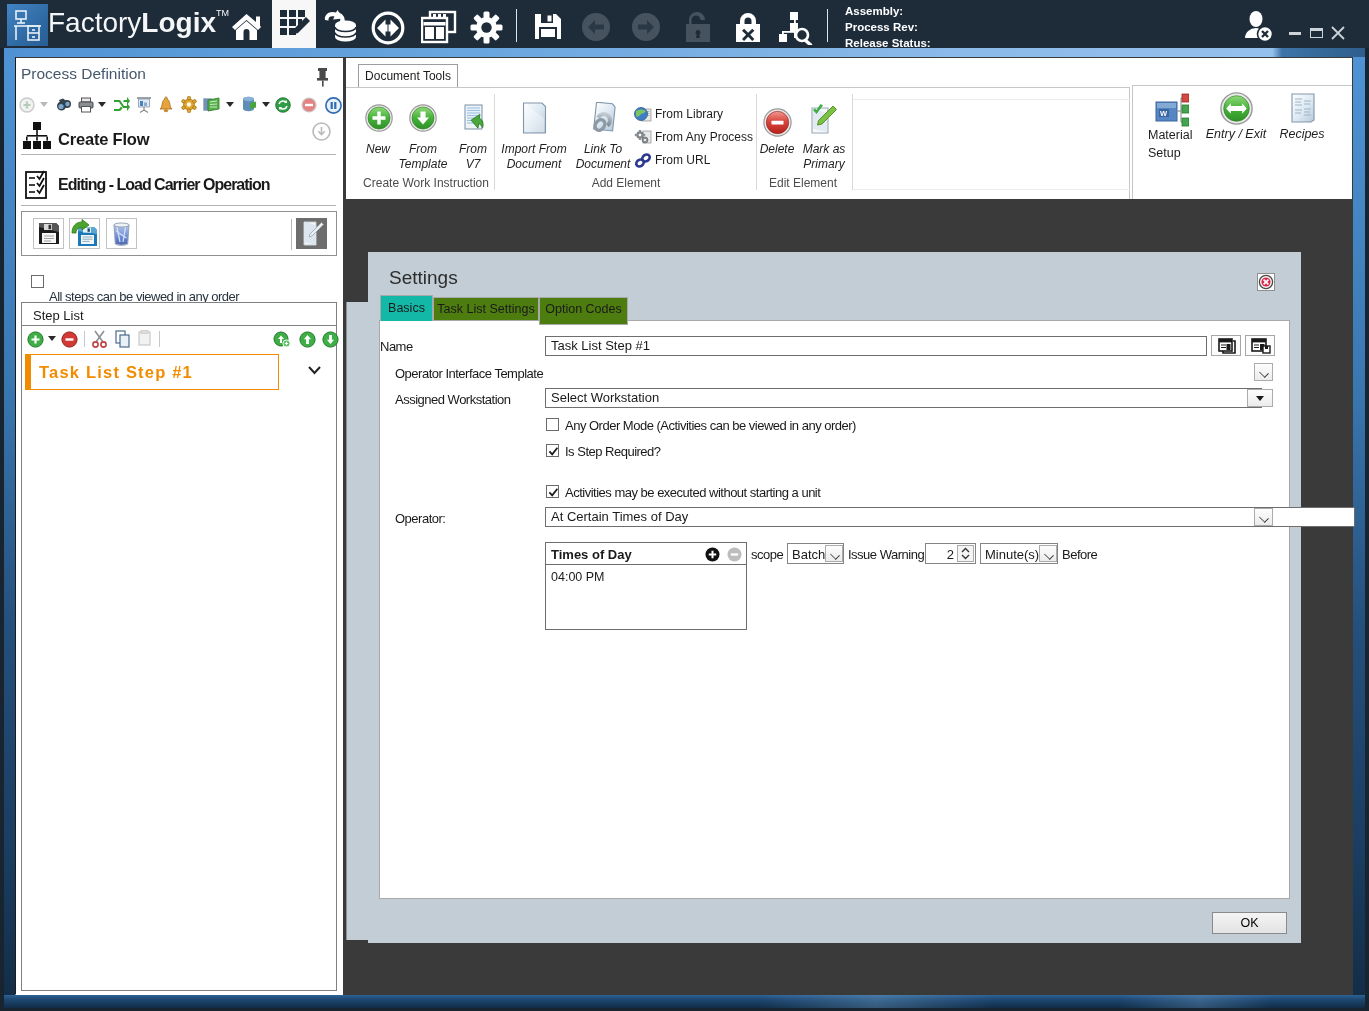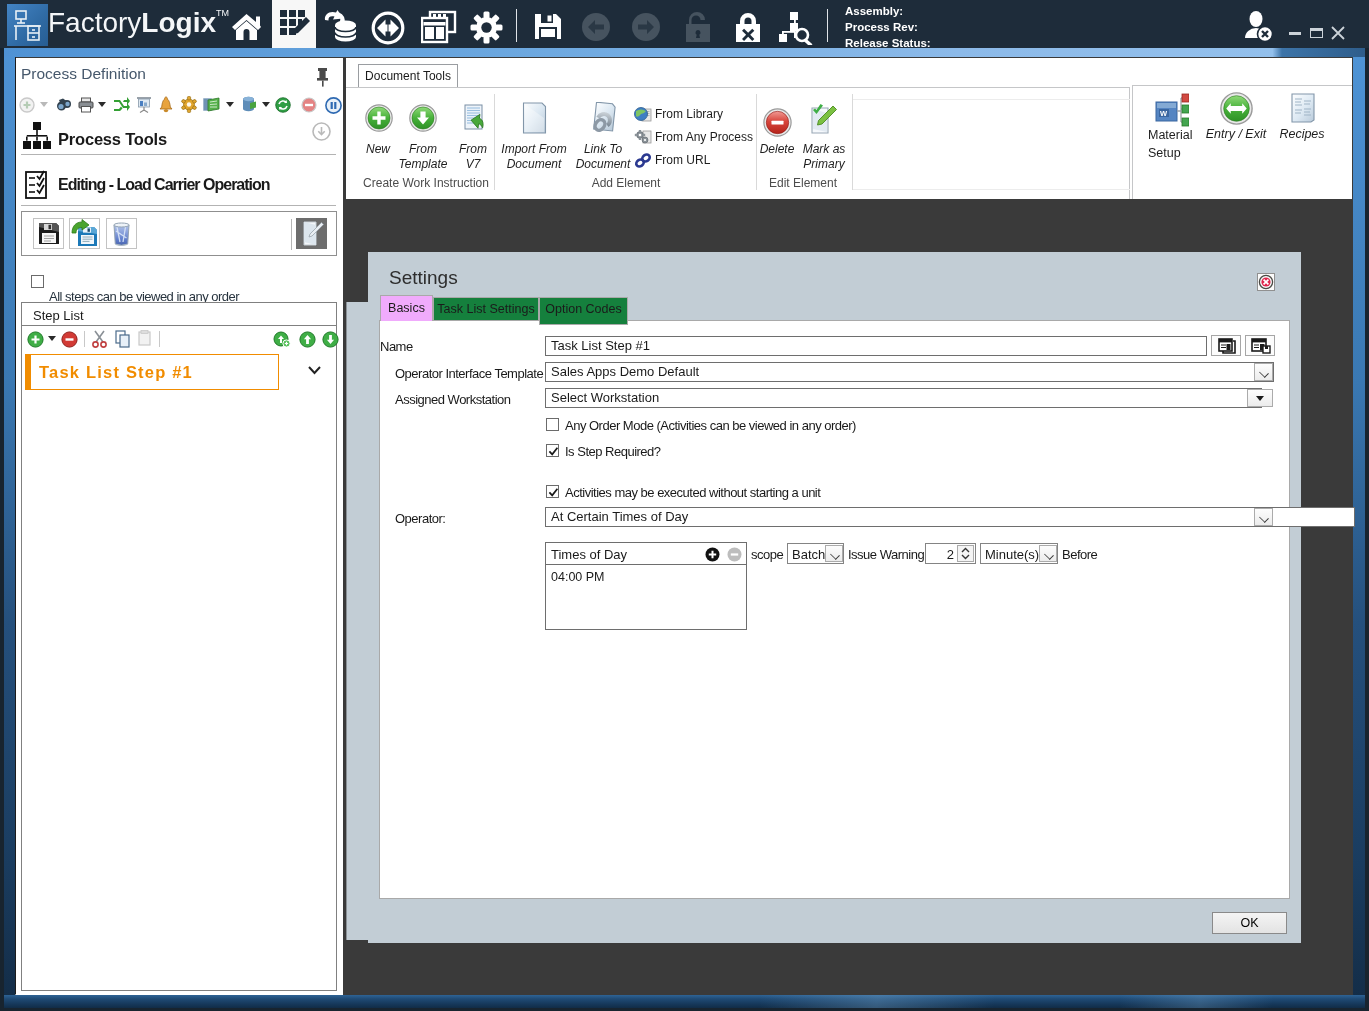--- a/index.html
+++ b/index.html
@@ -28,21 +28,21 @@
   #ribbody { left:0px; top:29px; width:784px; height:112px; border-top:1px solid #c5c6c8; border-right:1px solid #c5c6c8; background:#fff; }
   #ribright { left:786px; top:27px; width:220px; height:114px; border-top:1px solid #c5c6c8; border-left:1px solid #c5c6c8; background:#fff; }
   .rlabel { position:absolute; font-size:12px; color:#1e1e1e; text-align:center; line-height:15px;font-style:italic; }
   .rgroup { position:absolute; font-size:12px; color:#4c4c4c; text-align:center; }
   .rsep { position:absolute; width:1px; top:6px; height:96px; background:#d9d9d9; }
   .rsmall { position:absolute; font-size:12px; color:#1e1e1e; }
 
   
   #dialog { left:352px; top:195px; width:933px; height:691px; background:#c2cdd5; }
   #dlgtitle { left:21px; top:15px; font-size:19px; color:#2d2d2d; }
-  .tab { position:absolute; font-size:12.5px; color:#1b1b1b; text-align:center; border:1px solid #a9a9a9; background:#15803d; }
+  .tab { position:absolute; font-size:12.5px; color:#1b1b1b; text-align:center; border:1px solid #a9a9a9; background:#4d7c0f; }
   #dlgcontent { left:11px; top:68px; width:911px; height:579px; background:#fff; border:1px solid #a9a9a9; }
   .flabel { position:absolute; font-size:13px; letter-spacing:-0.5px; color:#1a1a1a; }
   .finput { position:absolute; border:1px solid #6e6e6e; background:#fff; font-size:13px; color:#1a1a1a; line-height:18px; padding-left:5px; }
   .cbox { position:absolute; width:13px; height:13px; border:1px solid #6b6b6b; background:#fff; }
   .cbox svg { position:absolute; left:0px; top:0px; }
   #okbtn { left:844px; top:660px; width:75px; height:22px; border:1px solid #8a8a8a;
     background:linear-gradient(180deg,#f4f4f4,#e3e3e3); font-size:12.5px; color:#000; text-align:center; line-height:20px; }
   .combo-ch { width:19px; height:18px; border:1px solid #ababab; background:linear-gradient(180deg,#fdfdfd,#ececec); }
   .combo-ch:after { content:""; position:absolute; left:4.5px; top:5px; width:7px; height:7px;
     border-right:1.6px solid #333; border-bottom:1.6px solid #333; transform:rotate(45deg) scale(1,0.72); transform-origin:center; }
@@ -310,21 +310,21 @@
         <rect x="13.2" y="9" width="1.6" height="5"></rect>
         <rect x="3.8" y="14" width="20.4" height="1.6"></rect>
         <rect x="3" y="15.6" width="1.6" height="4"></rect>
           <rect x="13.2" y="15.6" width="1.6" height="4"></rect>
           <rect x="23.4" y="15.6" width="1.6" height="4"></rect>
         <rect x="0" y="20" width="8" height="8"></rect>
           <rect x="10" y="20" width="8" height="8"></rect>
           <rect x="20" y="20" width="8" height="8"></rect>
       </g>
     </svg>
-    <div class="abs" style="left:42px;top:72px;font-size:16.5px;letter-spacing:-0.2px;font-weight:bold;color:#1a1a1a;">Process Tools</div>
+    <div class="abs" style="left:42px;top:72px;font-size:16.5px;letter-spacing:-0.2px;font-weight:bold;color:#1a1a1a;">Create Flow</div>
     <svg class="abs" style="left:296px;top:64px" width="19" height="19" viewBox="0 0 19 19">
       <circle cx="9.5" cy="9.5" r="8.5" fill="none" stroke="#b9b9b9" stroke-width="1.6"></circle>
       <path d="M9.5 5 v7 M6.3 9.3 l3.2 3.4 3.2-3.4" stroke="#b9b9b9" stroke-width="1.6" fill="none"></path>
     </svg>
     <div class="abs sep" style="left:5px;top:96px;width:315px;"></div>
 
     <svg class="abs" style="left:9px;top:112px" width="26" height="30" viewBox="0 0 26 30">
       <rect x="1" y="2" width="20" height="26" fill="#fff" stroke="#111" stroke-width="1.8"></rect>
       <g stroke="#111" stroke-width="1.6">
         <line x1="4" y1="8" x2="10" y2="8"></line>
@@ -628,21 +628,21 @@
   <div class="abs" style="left:330px;top:245px;width:23px;height:638px;background:#c2cdd5;border-left:1px solid #8a9196;"></div>
   <div class="abs" id="dialog">
     <div class="abs" id="dlgtitle">Settings</div>
     <div class="abs" style="left:889px;top:21px;width:18px;height:18px;background:#fbfbfb;border:1px solid #909090;">
       <svg width="16" height="16" viewBox="0 0 16 16">
         <circle cx="8" cy="8" r="6.6" fill="none" stroke="#4a4a45" stroke-width="1.3"></circle>
         <circle cx="8" cy="8" r="4.6" fill="#e0274d"></circle>
         <path d="M5.6 5.6 l4.8 4.8 M10.4 5.6 l-4.8 4.8" stroke="#fff" stroke-width="1.7"></path>
       </svg>
     </div>
-    <div class="tab" style="left:12px;top:43px;width:53px;height:26px;background:#f0abfc;border-bottom:none;line-height:25px;z-index:3;">Basics</div>
+    <div class="tab" style="left:12px;top:43px;width:53px;height:26px;background:#14b8a6;border-bottom:none;line-height:25px;z-index:3;">Basics</div>
     <div class="tab" style="left:65px;top:45px;width:106px;height:24px;line-height:23px;z-index:2;">Task List Settings</div>
     <div class="tab" style="left:171px;top:45px;width:89px;height:28px;line-height:23px;z-index:2;">Option Codes</div>
     <div class="abs" id="dlgcontent">
       <div class="flabel" style="left:0;top:18px;">Name</div>
       <div class="finput" style="left:165px;top:15px;width:662px;height:20px;">Task List Step #1</div>
       <div class="abs" style="left:831px;top:14px;width:30px;height:21px;border:1px solid #a6a6a6;background:#fcfcfc;">
         <svg width="28" height="19" viewBox="0 0 28 19">
           <rect x="7" y="3" width="13" height="12" fill="#fff" stroke="#1a1a1a" stroke-width="1.6"></rect>
           <rect x="7" y="3" width="13" height="3.4" fill="#1a1a1a"></rect>
           <path d="M9 9 h5 M9 11.5 h5" stroke="#1a1a1a" stroke-width="1.1"></path>
@@ -654,21 +654,20 @@
         <svg width="28" height="19" viewBox="0 0 28 19">
           <rect x="6" y="3" width="14" height="12" fill="#fff" stroke="#1a1a1a" stroke-width="1.6"></rect>
           <rect x="6" y="3" width="14" height="3.4" fill="#1a1a1a"></rect>
           <path d="M8 9 h5 M8 11.5 h5" stroke="#1a1a1a" stroke-width="1.1"></path>
           <rect x="14" y="8" width="4.5" height="6" fill="#1a1a1a"></rect>
           <rect x="17" y="10" width="7" height="7" fill="#fff" stroke="#1a1a1a" stroke-width="1.4"></rect>
           <rect x="19" y="10" width="3" height="3" fill="#1a1a1a"></rect>
         </svg>
       </div>
       <div class="flabel" style="left:15px;top:45px;">Operator Interface Template</div>
-      <div class="finput" style="left:165px;top:41px;width:729px;height:20px;">Sales Apps Demo Default</div>
       <div class="abs combo-ch" style="left:874px;top:42px;"></div>
       <div class="flabel" style="left:15px;top:71px;">Assigned Workstation</div>
       <div class="finput" style="left:165px;top:67px;width:717px;height:20px;">Select Workstation</div>
       <div class="abs" style="left:867px;top:68px;width:26px;height:18px;border:1px solid #ababab;background:linear-gradient(180deg,#fdfdfd,#ececec);">
         <svg width="24" height="16">
             <path d="M8 6 h8 l-4 5z" fill="#1a1a1a"></path>
           </svg>
       </div>
       <div class="cbox" style="left:166px;top:97px;"></div>
       <div class="flabel" style="left:185px;top:97px;">Any Order Mode (Activities can be viewed in any order)</div>
@@ -680,21 +679,21 @@
       <div class="flabel" style="left:185px;top:123px;">Is Step Required?</div>
       <div class="cbox" style="left:166px;top:164px;">
           <svg width="13" height="13" viewBox="0 0 13 13">
             <path d="M2.4 6.4 L5.2 9.4 L10.4 2.8" stroke="#1a1a1a" stroke-width="1.7" fill="none"></path>
           </svg>
         </div>
       <div class="flabel" style="left:185px;top:164px;">Activities may be executed without starting a unit</div>
       <div class="flabel" style="left:15px;top:190px;">Operator:</div>
       <div class="finput" style="left:165px;top:186px;width:810px;height:20px;">At Certain Times of Day</div>
       <div class="abs combo-ch" style="left:874px;top:187px;"></div>
-      <div class="abs" style="left:165px;top:221px;width:202px;height:23px;border:1px solid #6e6e6e;background:#fff;">
+      <div class="abs" style="left:165px;top:221px;width:202px;height:23px;border:1px solid #6e6e6e;background:#fff;font-weight:bold;">
         <div class="abs" style="left:5px;top:4px;font-size:13px;color:#1a1a1a;">Times of Day</div>
         <svg class="abs" style="left:159px;top:4px" width="15" height="15" viewBox="0 0 15 15">
             <circle cx="7.5" cy="7.5" r="7" fill="#111"></circle>
             <path d="M7.5 3.8 v7.4 M3.8 7.5 h7.4" stroke="#fff" stroke-width="2"></path>
           </svg>
         <svg class="abs" style="left:181px;top:4px" width="15" height="15" viewBox="0 0 15 15">
             <circle cx="7.5" cy="7.5" r="7" fill="#bdbdbd"></circle>
             <rect x="3.8" y="6.4" width="7.4" height="2.2" fill="#fff"></rect>
           </svg>
       </div>

